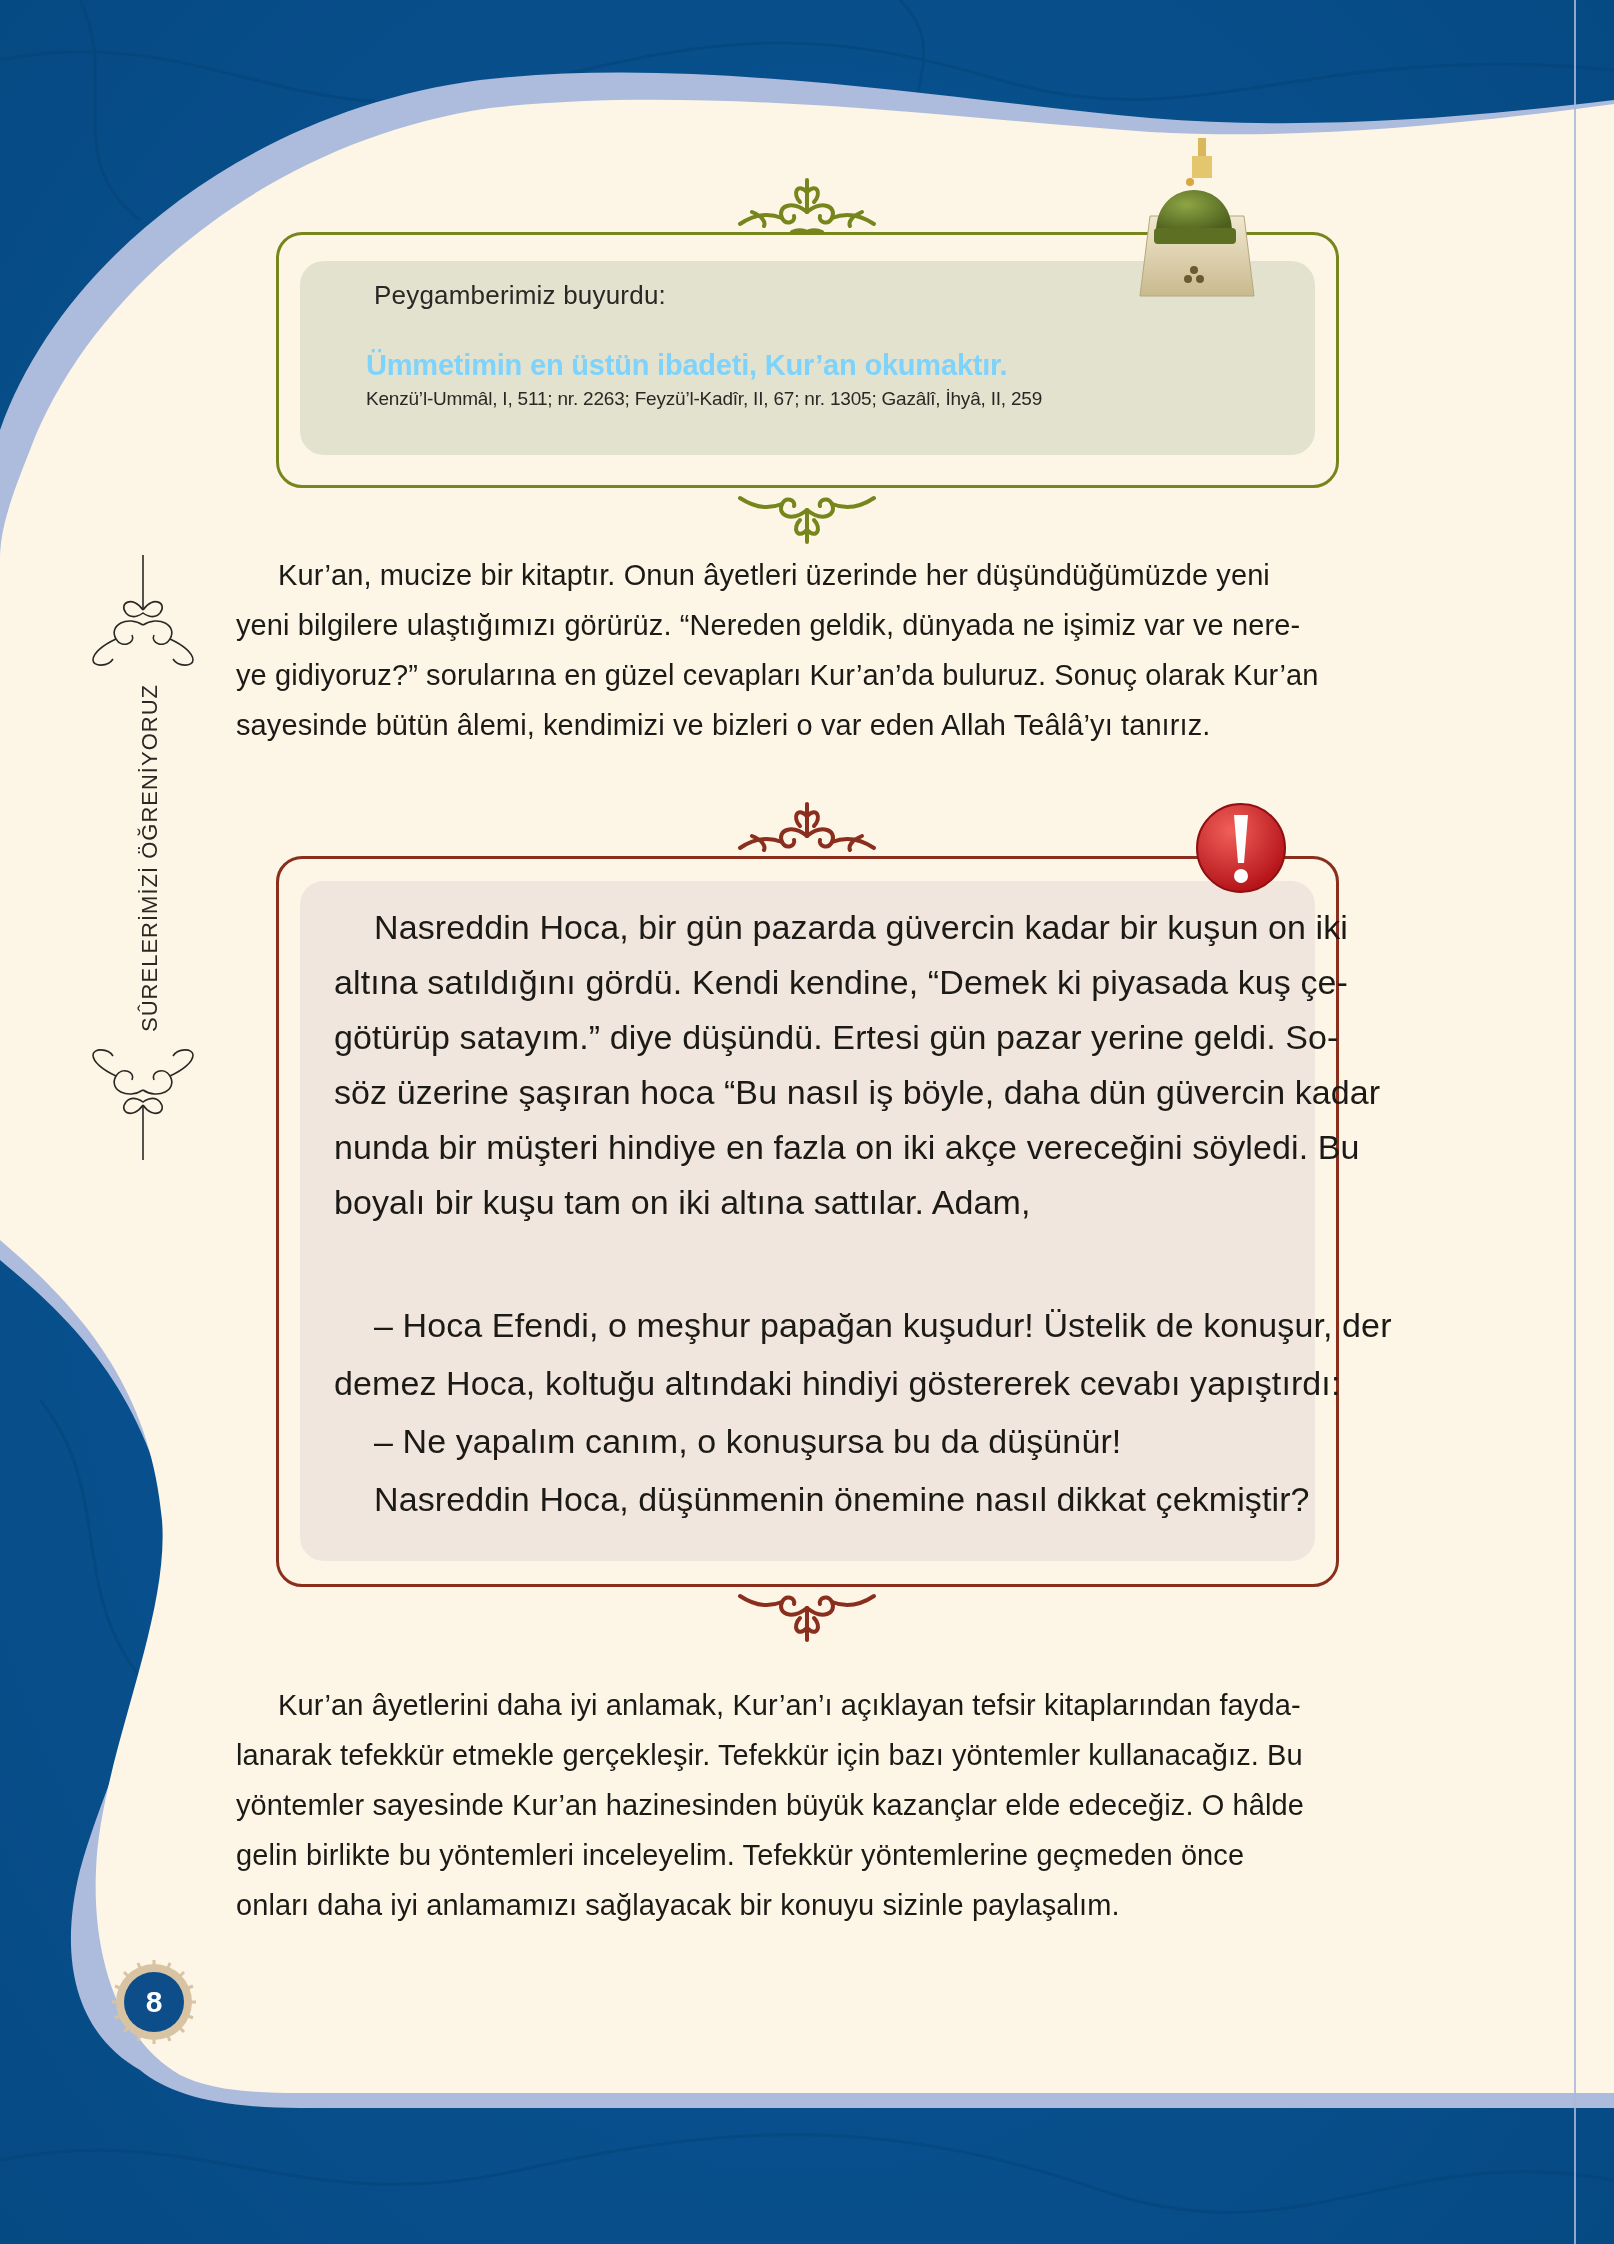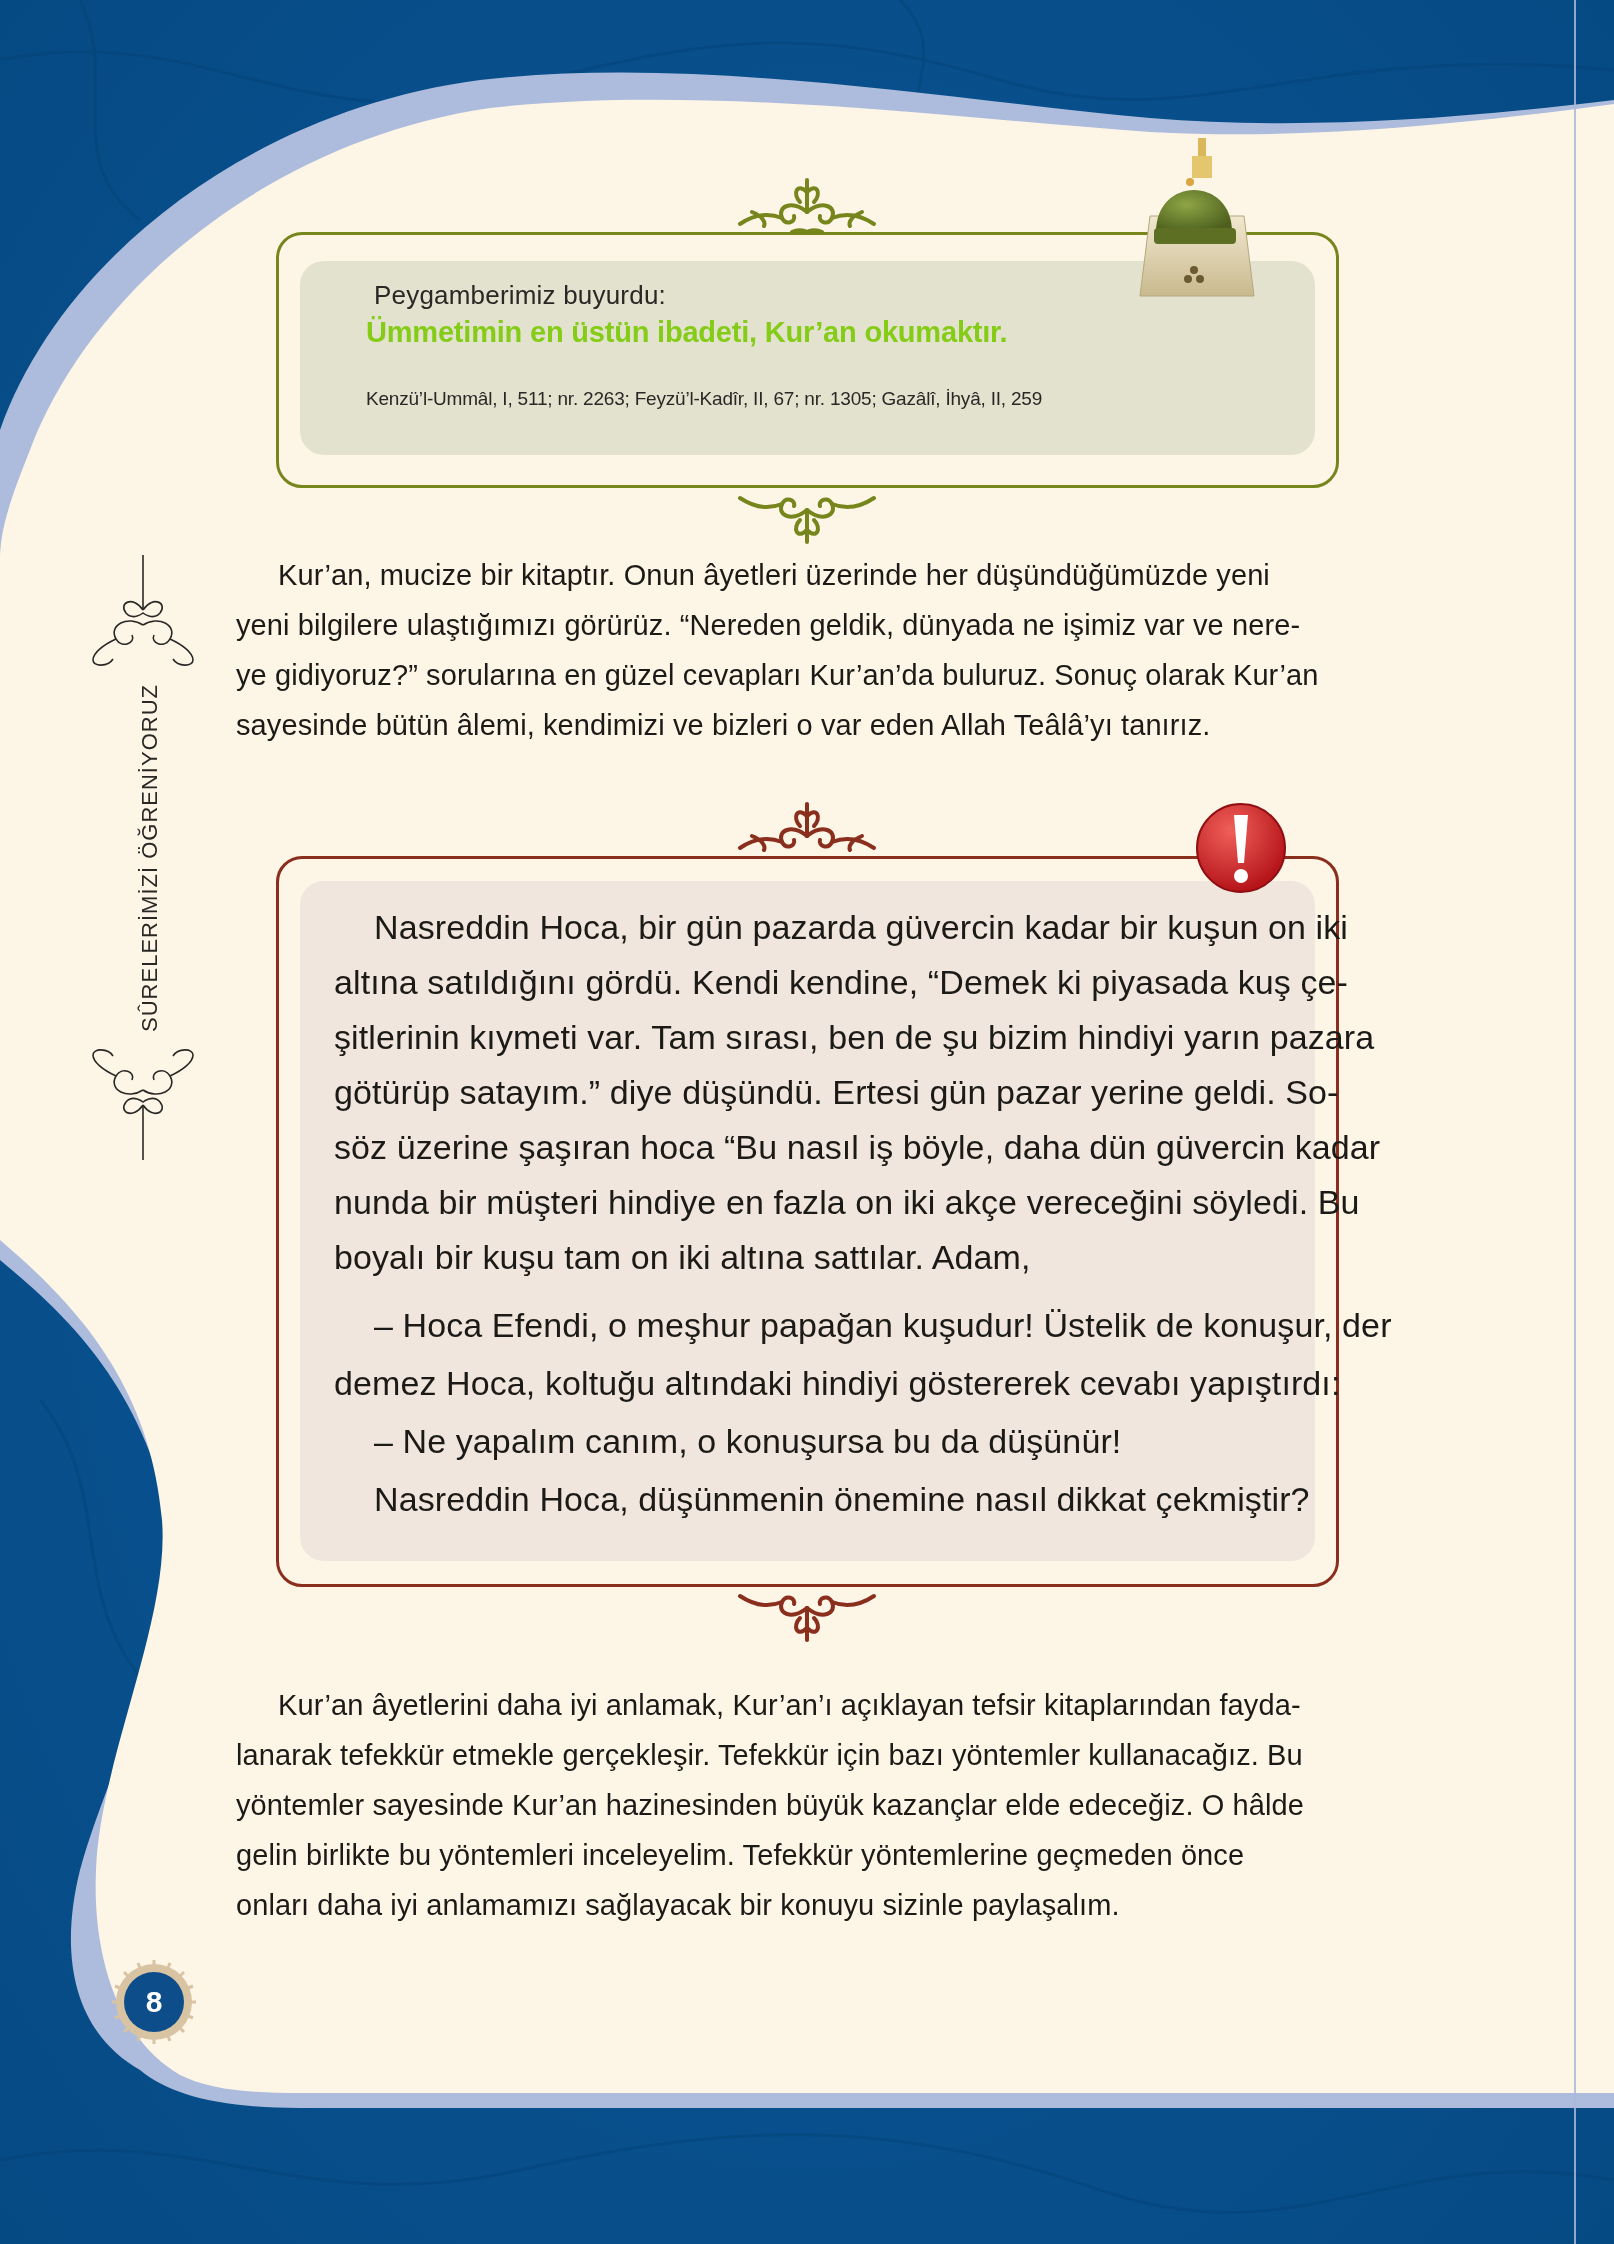--- a/index.html
+++ b/index.html
@@ -20,21 +20,21 @@
     .frame-red   { left: 276px; top: 856px; width: 1063px; height: 731px; border: 3px solid #8a2e1d; }
     .inner {
       position: absolute; border-radius: 24px;
     }
     .inner-green { left: 300px; top: 261px; width: 1015px; height: 194px; background: #e2e2cf; }
     .inner-red   { left: 300px; top: 881px; width: 1015px; height: 680px; background: #f1e6dd; }
 
     .ornament { position: absolute; }
 
     .quote-intro { position: absolute; left: 374px; top: 280px; font-size: 26px; color: #2a2825; letter-spacing: 0.2px; }
-    .quote-main  { position: absolute; left: 366px; top: 316px; font-size: 29px; font-weight: bold; color: #84cc16; letter-spacing: -0.2px; }
+    .quote-main  { position: absolute; left: 366px; top: 349px; font-size: 29px; font-weight: bold; color: #7dd3fc; letter-spacing: -0.2px; }
     .quote-src   { position: absolute; left: 366px; top: 388px; font-size: 19px; color: #2a2825; letter-spacing: -0.2px; }
 
     .para {
       position: absolute; left: 236px; width: 1142px;
       font-size: 29px; line-height: 50px; color: #1c1a17;
       text-align: justify; letter-spacing: 0.1px;
     }
     .para .line { display: block; white-space: nowrap; }
     .para .line.indent { padding-left: 42px; }
     .para1 { top: 550px; }
@@ -223,21 +223,20 @@
         <stop offset="100%" stop-color="#b51419"></stop>
     </radialGradient>
   </defs>
   <circle cx="47" cy="47" r="44" fill="url(#redball)" stroke="#8f0f12" stroke-width="2"></circle>
   <path d="M40 14 L54 14 L50 62 L44 62 Z" fill="#ffffff"></path>
   <circle cx="47" cy="75" r="7" fill="#ffffff"></circle>
 </svg>
 <div class="story story-a">
   <span class="line indent">Nasreddin Hoca, bir gün pazarda güvercin kadar bir kuşun on iki</span>
   <span class="line">altına satıldığını gördü. Kendi kendine, “Demek ki piyasada kuş çe-</span>
-  <span class="line">şitlerinin kıymeti var. Tam sırası, ben de şu bizim hindiyi yarın pazara</span>
   <span class="line">götürüp satayım.” diye düşündü. Ertesi gün pazar yerine geldi. So-</span>
   <span class="line">söz üzerine şaşıran hoca “Bu nasıl iş böyle, daha dün güvercin kadar</span>
   <span class="line">nunda bir müşteri hindiye en fazla on iki akçe vereceğini söyledi. Bu</span>
   <span class="line">boyalı bir kuşu tam on iki altına sattılar. Adam,</span>
 </div>
 <div class="story story-b">
   <span class="line indent">– Hoca Efendi, o meşhur papağan kuşudur! Üstelik de konuşur, der</span>
   <span class="line">demez Hoca, koltuğu altındaki hindiyi göstererek cevabı yapıştırdı:</span>
   <span class="line indent">– Ne yapalım canım, o konuşursa bu da düşünür!</span>
   <span class="line indent">Nasreddin Hoca, düşünmenin önemine nasıl dikkat çekmiştir?</span>

